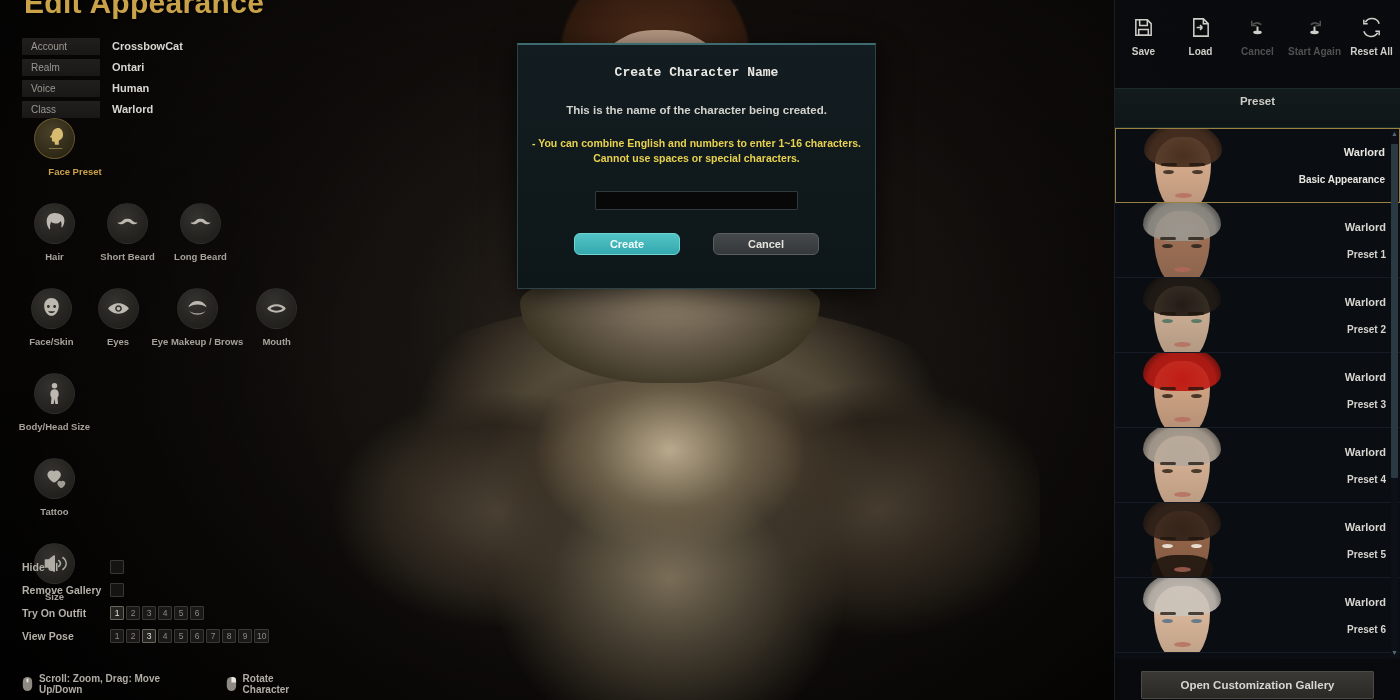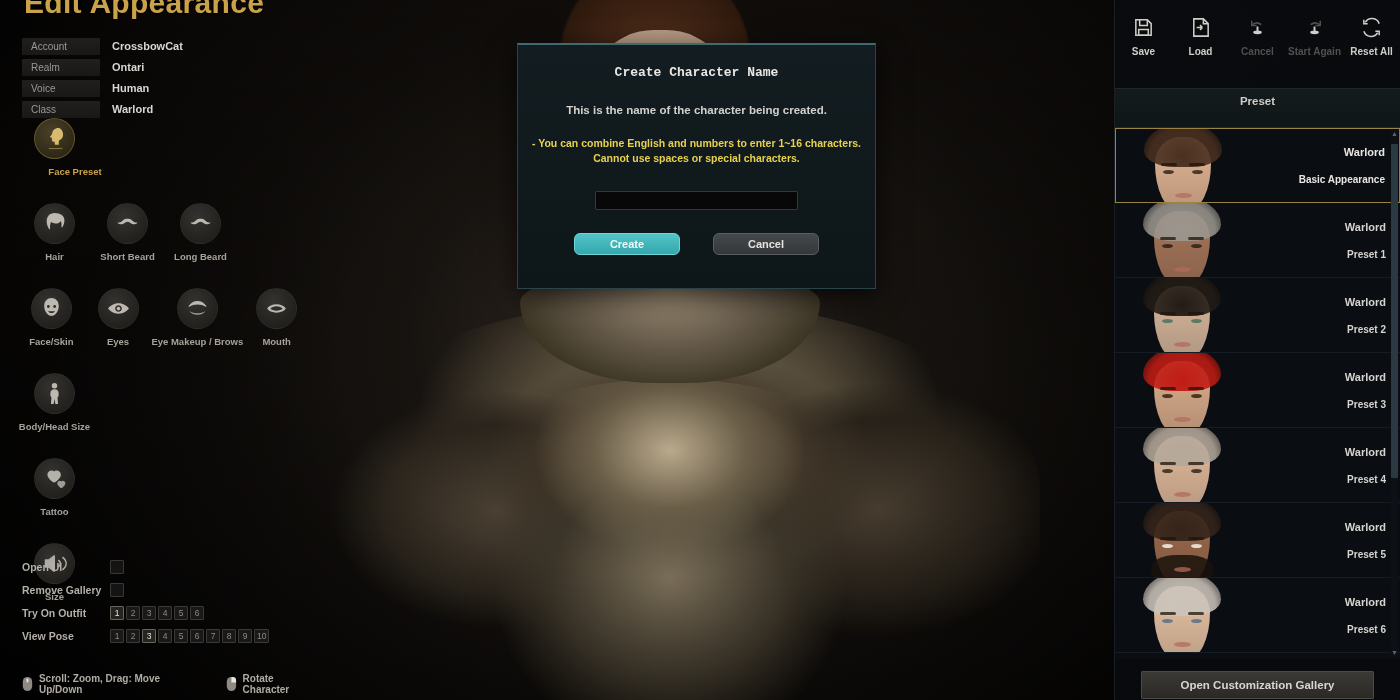--- a/index.html
+++ b/index.html
@@ -413,21 +413,21 @@
                 <path d="M11 4.2L6.4 8H3.6c-.6 0-1 .4-1 1v6c0 .6.4 1 1 1h2.8l4.6 3.8c.6.5 1.5.1 1.5-.7V4.9c0-.8-.9-1.2-1.5-.7zM16.2 8.4c-.4-.3-.9 0-.9.5v.3c0 .3.1.5.3.7.8.6 1.3 1.4 1.3 2.1s-.5 1.5-1.3 2.1c-.2.2-.3.4-.3.7v.3c0 .5.5.8.9.5 1.4-.9 2.3-2.2 2.3-3.6s-.9-2.7-2.3-3.6zM20.3 5.6c-.4-.3-.9 0-.9.5v.3c0 .3.1.5.4.7 1.7 1.2 2.7 2.9 2.7 4.9 0 2-1 3.7-2.7 4.9-.3.2-.4.4-.4.7v.3c0 .5.5.8.9.5 2.2-1.5 3.6-3.8 3.6-6.4s-1.4-4.9-3.6-6.4z" opacity=".9"></path>
               </svg>
           </div>
           <div class="icon-label">Size</div>
         </div>
       </div>
     </div>
 
     <div class="opt-area">
       <div class="opt-row">
-        <span class="opt-label">Open UI</span>
+        <span class="opt-label">Hide UI</span>
         <span class="checkbox"></span>
       </div>
       <div class="opt-row">
         <span class="opt-label">Remove Gallery</span>
         <span class="checkbox"></span>
       </div>
       <div class="opt-row">
         <span class="opt-label">Try On Outfit</span>
         <span class="num-list" id="outfit-nums">
             <span class="num-btn on">1</span>

